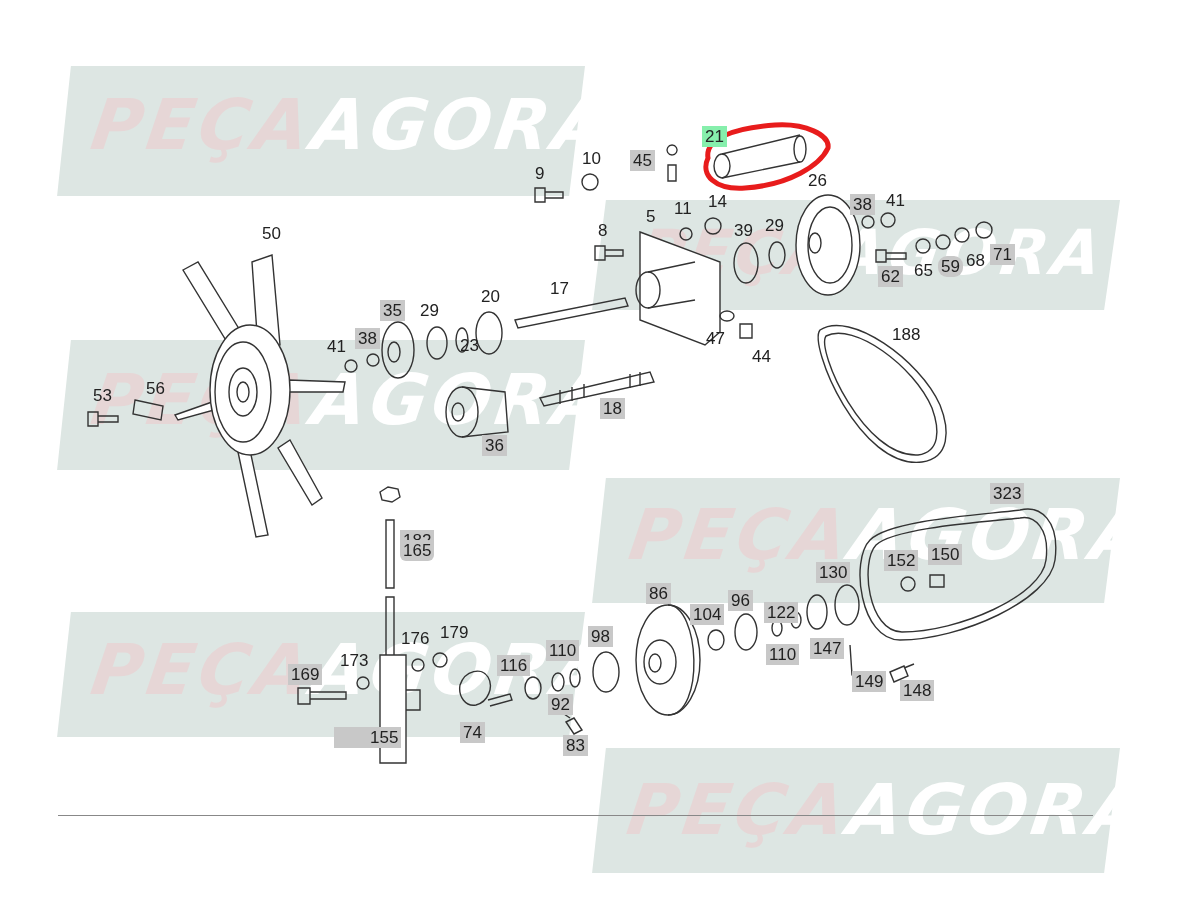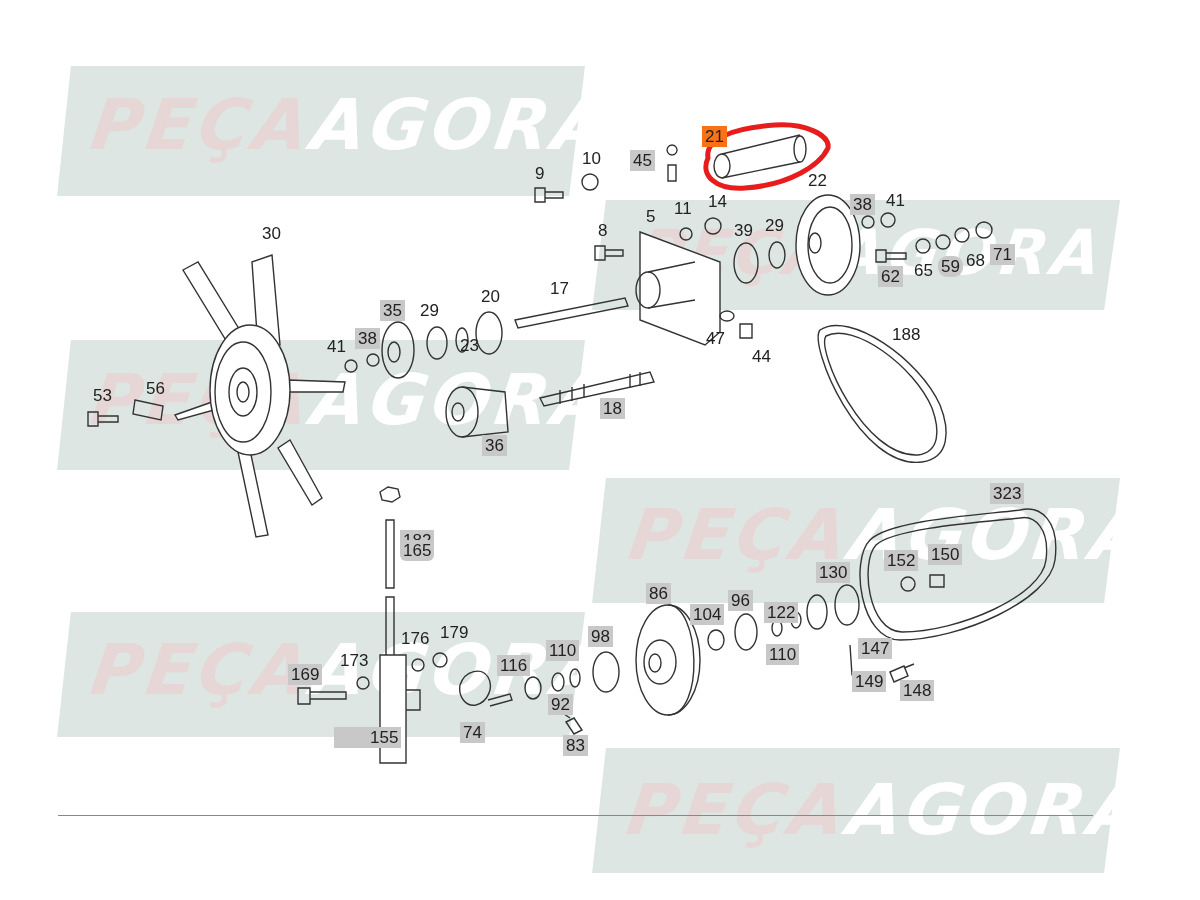--- a/index.html
+++ b/index.html
@@ -6,21 +6,21 @@
   body { width: 1200px; height: 900px; position: relative; overflow: hidden;
          font-family: "Liberation Sans", sans-serif; }
   .wm { position: absolute; background: #dde6e3; clip-path: polygon(3% 0, 100% 0, 97% 100%, 6% 100%, 0 115%); }
   .wm-text { position: absolute; font-family: "DejaVu Sans", sans-serif; font-weight: bold; font-style: italic;
              font-size: 70px; letter-spacing: 4px; line-height: 1; transform: skewX(-8deg); white-space: nowrap; }
   .wm-text .p1 { color: #e6d6d6; }
   .wm-text .p2 { color: #ffffff; }
   svg.drawing { position: absolute; left: 0; top: 0; }
   .lbl { position: absolute; font-size: 17px; color: #222; line-height: 1; white-space: nowrap; }
   .lbl.box { background: #c8c8c8; padding: 2px 3px; }
-  .lbl.hl { background: #f97316; padding: 2px 3px; }
+  .lbl.hl { background: #86efac; padding: 2px 3px; }
   .rule { position: absolute; left: 58px; top: 815px; width: 1035px; height: 1px; background: #888; }
 </style>
 </head>
 <body>
 
 <div class="wm" style="left:55px;top:66px;width:530px;height:130px;"></div>
 <div class="wm-text" style="left:92px;top:90px;"><span class="p1">PEÇA</span><span class="p2">AGORA</span></div>
 
 <div class="wm" style="left:590px;top:200px;width:530px;height:110px;"></div>
 <div class="wm-text" style="left:640px;top:222px;font-size:62px;"><span class="p1">PEÇA</span><span class="p2">AGORA</span></div>
@@ -160,36 +160,36 @@
 
   <path d="M850 645 L852 675 L858 676"></path>
   <ellipse cx="868" cy="680" rx="6" ry="7"></ellipse>
   <path d="M890 672 l14 -6 l4 10 l-14 6 z M904 668 l10 -4"></path>
 </svg>
 
 <div class="lbl" style="left:535px;top:165px;">9</div>
 <div class="lbl" style="left:582px;top:150px;">10</div>
 <div class="lbl box" style="left:630px;top:150px;">45</div>
 <div class="lbl hl" style="left:702px;top:126px;">21</div>
-<div class="lbl" style="left:808px;top:172px;">22</div>
+<div class="lbl" style="left:808px;top:172px;">26</div>
 <div class="lbl" style="left:646px;top:208px;">5</div>
 <div class="lbl" style="left:674px;top:200px;">11</div>
 <div class="lbl" style="left:708px;top:193px;">14</div>
 <div class="lbl" style="left:598px;top:222px;">8</div>
 <div class="lbl" style="left:734px;top:222px;">39</div>
 <div class="lbl" style="left:765px;top:217px;">29</div>
 <div class="lbl box" style="left:850px;top:194px;">38</div>
 <div class="lbl" style="left:886px;top:192px;">41</div>
 <div class="lbl box" style="left:878px;top:266px;">62</div>
 <div class="lbl" style="left:914px;top:262px;">65</div>
 <div class="lbl box" style="left:938px;top:256px;border-radius:9px;">59</div>
 <div class="lbl" style="left:966px;top:252px;">68</div>
 <div class="lbl box" style="left:990px;top:244px;">71</div>
 
-<div class="lbl" style="left:262px;top:225px;">30</div>
+<div class="lbl" style="left:262px;top:225px;">50</div>
 <div class="lbl box" style="left:380px;top:300px;">35</div>
 <div class="lbl" style="left:420px;top:302px;">29</div>
 <div class="lbl" style="left:460px;top:297px;margin-top:40px;">23</div>
 <div class="lbl" style="left:481px;top:288px;">20</div>
 <div class="lbl" style="left:550px;top:280px;">17</div>
 <div class="lbl" style="left:327px;top:338px;">41</div>
 <div class="lbl box" style="left:355px;top:328px;">38</div>
 <div class="lbl" style="left:706px;top:330px;">47</div>
 <div class="lbl" style="left:752px;top:348px;">44</div>
 <div class="lbl" style="left:892px;top:326px;">188</div>
@@ -202,21 +202,21 @@
 <div class="lbl box" style="left:400px;top:540px;border-radius:6px;">165</div>
 <div class="lbl box" style="left:990px;top:483px;">323</div>
 <div class="lbl box" style="left:884px;top:550px;">152</div>
 <div class="lbl box" style="left:928px;top:544px;">150</div>
 <div class="lbl box" style="left:816px;top:562px;">130</div>
 <div class="lbl box" style="left:646px;top:583px;">86</div>
 <div class="lbl box" style="left:728px;top:590px;">96</div>
 <div class="lbl box" style="left:764px;top:586px;margin-top:16px;">122</div>
 <div class="lbl box" style="left:690px;top:604px;">104</div>
 <div class="lbl box" style="left:766px;top:644px;">110</div>
-<div class="lbl box" style="left:810px;top:638px;margin-left:48px;">147</div>
+<div class="lbl box" style="left:810px;top:638px;">147</div>
 <div class="lbl box" style="left:900px;top:680px;">148</div>
 <div class="lbl box" style="left:852px;top:671px;">149</div>
 
 <div class="lbl" style="left:401px;top:630px;">176</div>
 <div class="lbl" style="left:440px;top:624px;">179</div>
 <div class="lbl" style="left:340px;top:652px;">173</div>
 <div class="lbl box" style="left:288px;top:664px;">169</div>
 <div class="lbl box" style="left:497px;top:655px;">116</div>
 <div class="lbl box" style="left:546px;top:640px;">110</div>
 <div class="lbl box" style="left:588px;top:626px;">98</div>

